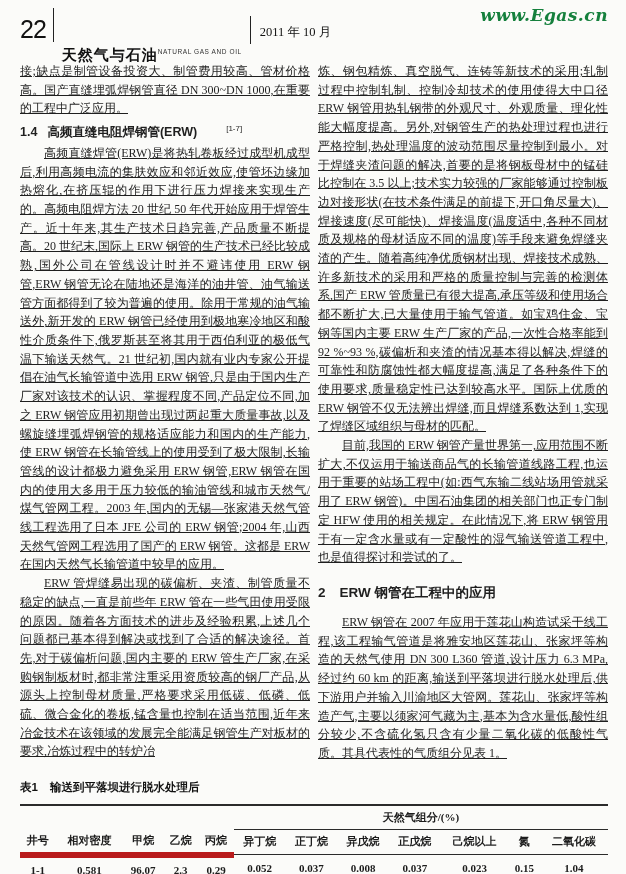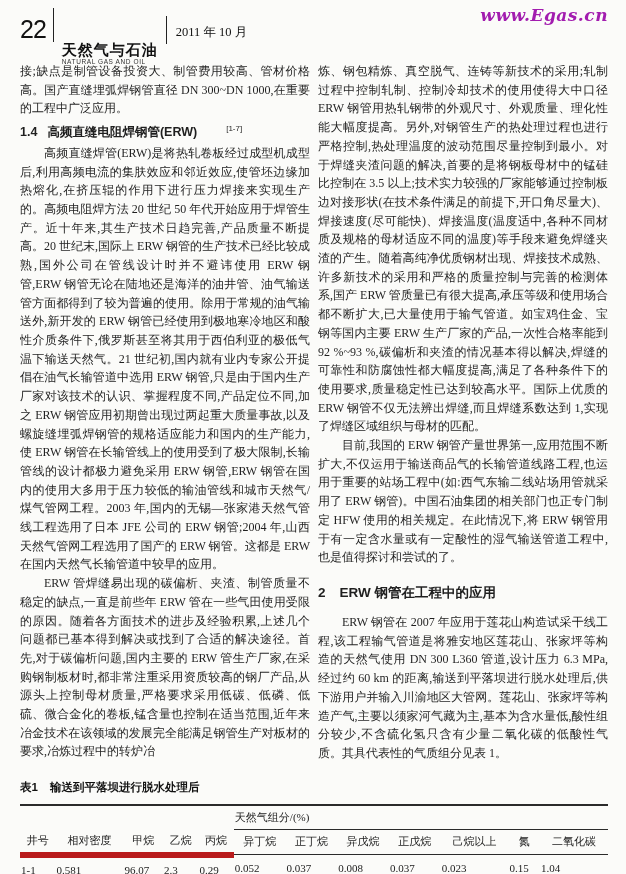--- a/index.html
+++ b/index.html
@@ -16,21 +16,21 @@
   
   .hdr{display:flex;align-items:center;height:42px;position:relative;}
   .pageno{
     font-family:"Liberation Sans","DejaVu Sans",sans-serif;
     font-size:25px;line-height:1;color:#111;letter-spacing:-1px;
     padding-right:7px;
     text-align:right;
   }
   .hdr-bar{width:1px;background:#222;align-self:stretch;}
   .hdr-bar.left{height:34px;align-self:flex-start;margin-top:0;}
-  .logo{padding:2px 8px 0 8px;display:flex;flex-direction:column;line-height:1;margin-top:48px;}
+  .logo{padding:2px 8px 0 8px;display:flex;flex-direction:row;line-height:1;margin-top:48px;}
   .logo-cn{
     font-family:"Liberation Sans","DejaVu Sans",sans-serif;
     font-weight:bold;font-size:15px;letter-spacing:1px;color:#111;
   }
   .logo-en{
     font-family:"Liberation Sans","DejaVu Sans",sans-serif;
     font-size:6.5px;letter-spacing:0.6px;color:#333;margin-top:2px;
   }
   .hdr-bar.right{height:28px;margin-top:8px;}
   .issue{
@@ -44,21 +44,21 @@
     font-size:17px;letter-spacing:0.5px;
   }
 
   
   .columns{
     display:flex;gap:8px;
     margin-top:12px;
     height:708px;overflow:hidden;
   }
   .col{width:290px;font-size:12px;line-height:18.7px;text-align:justify;}
-  .col p{margin:0;text-indent:2em;}
+  .col p{margin:0;text-indent:2em;text-decoration:underline;}
   .col p.cont{text-indent:0;}
   h3.sub{
     font-family:"Liberation Sans","DejaVu Sans",sans-serif;
     font-size:12.5px;font-weight:bold;margin:2px 0 2px 0;line-height:18.7px;
     text-align:left;
   }
   h3.sub .num{margin-right:10px;}
   h3.sub sup{font-size:8px;font-weight:normal;padding-left:29px;}
   h2.sec{
     font-family:"Liberation Sans","DejaVu Sans",sans-serif;
@@ -73,21 +73,21 @@
     font-family:"Liberation Sans","DejaVu Sans",sans-serif;
     font-weight:bold;font-size:11.5px;color:#111;margin:0 0 9px 0;
   }
   .tcap .clabel{margin-right:12px;}
   table.gas{
     width:100%;border-collapse:collapse;table-layout:auto;
     font-size:11px;color:#1c1c1c;
     border-top:2px solid #2b2b2b;
   }
   table.gas th,table.gas td{
-    font-weight:normal;padding:4px 1px;white-space:nowrap;
+    font-weight:bold;text-align:center;padding:4px 1px;white-space:nowrap;
   }
   th.spanner{
     text-align:left;padding:3px 0 3px 14px;
     border-bottom:1px solid #2b2b2b;
   }
   th.rspan{vertical-align:bottom;border-bottom:6px solid #b91c1c;padding-bottom:5px;}
   tr.hdr2 th{border-bottom:1px solid #2b2b2b;padding-bottom:5px;}
   tr.d td{padding-top:6px;}
 </style>
 </head>
@@ -97,21 +97,21 @@
 
   <div class="hdr">
     <div class="pageno">22</div>
     <div class="hdr-bar left"></div>
     <div class="logo">
       <span class="logo-cn">天然气与石油</span>
       <span class="logo-en">NATURAL GAS AND OIL</span>
     </div>
     <div class="hdr-bar right"></div>
     <div class="issue">2011 年 10 月</div>
-    <div class="watermark" style="color: #a21caf;">www.Egas.cn</div>
+    <div class="watermark" style="color: #15803d;">www.Egas.cn</div>
   </div>
 
   <div class="columns">
 
     <div class="col">
       <p class="cont">接;缺点是制管设备投资大、制管费用较高、管材价格高。国产直缝埋弧焊钢管直径 DN 300~DN 1000,在重要的工程中广泛应用。</p>
       <h3 class="sub">
         <span class="num">1.4</span><span>高频直缝电阻焊钢管(ERW)</span><sup>[1-7]</sup>
       </h3>
       <p>高频直缝焊管(ERW)是将热轧卷板经过成型机成型后,利用高频电流的集肤效应和邻近效应,使管坯边缘加热熔化,在挤压辊的作用下进行压力焊接来实现生产的。高频电阻焊方法 20 世纪 50 年代开始应用于焊管生产。近十年来,其生产技术日趋完善,产品质量不断提高。20 世纪末,国际上 ERW 钢管的生产技术已经比较成熟,国外公司在管线设计时并不避讳使用 ERW 钢管,ERW 钢管无论在陆地还是海洋的油井管、油气输送管方面都得到了较为普遍的使用。除用于常规的油气输送外,新开发的 ERW 钢管已经使用到极地寒冷地区和酸性介质条件下,俄罗斯甚至将其用于西伯利亚的极低气温下输送天然气。21 世纪初,国内就有业内专家公开提倡在油气长输管道中选用 ERW 钢管,只是由于国内生产厂家对该技术的认识、掌握程度不同,产品定位不同,加之 ERW 钢管应用初期曾出现过两起重大质量事故,以及螺旋缝埋弧焊钢管的规格适应能力和国内的生产能力,使 ERW 钢管在长输管线上的使用受到了极大限制,长输管线的设计都极力避免采用 ERW 钢管,ERW 钢管在国内的使用大多用于压力较低的输油管线和城市天然气/煤气管网工程。2003 年,国内的无锡—张家港天然气管线工程选用了日本 JFE 公司的 ERW 钢管;2004 年,山西天然气管网工程选用了国产的 ERW 钢管。这都是 ERW 在国内天然气长输管道中较早的应用。</p>

